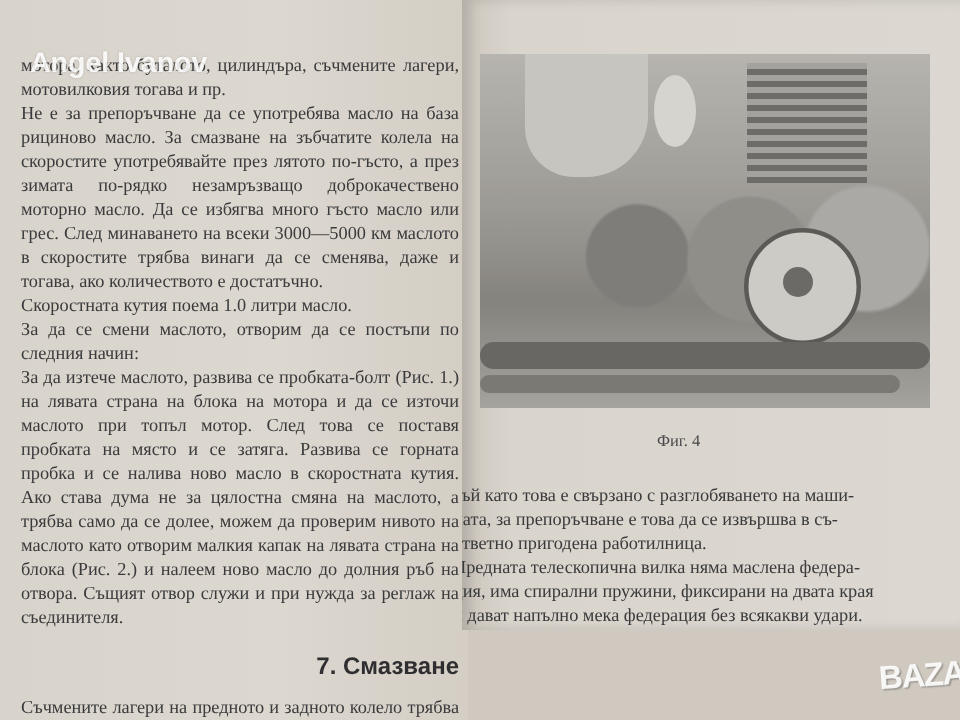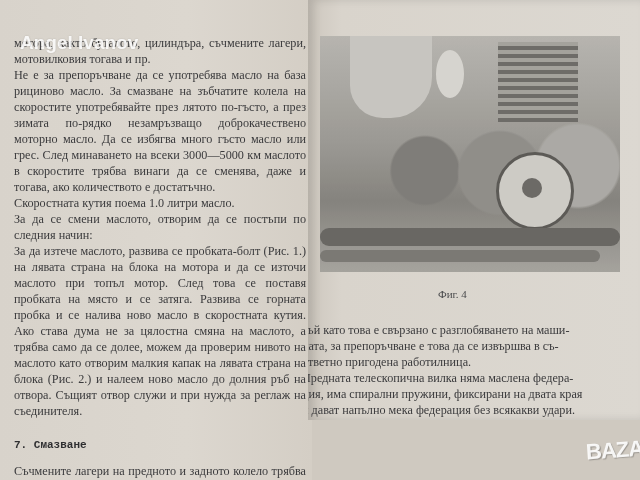--- a/index.html
+++ b/index.html
@@ -19,22 +19,22 @@
     overflow:hidden;
     box-shadow:inset 6px 0 8px rgba(0,0,0,0.12);
   }
   .col-left {
     position:absolute; left:14px; top:35px; width:292px;
     color:#3a3a3c; font-size:12.2px; line-height:16px;
     text-align:justify;
   }
   .col-left p { margin:0; text-indent:0; }
   .section-heading {
-    font-family:Liberation Mono, monospace; font-weight:bold;
-    font-size:11px; color:#2f2f31; 
+    font-family:Liberation Sans, sans-serif; font-weight:bold;
+    font-size:16px; color:#2f2f31; text-align:right;
     margin:18px 0 10px 0 !important;
   }
   .photo {
     position:absolute; left:12px; top:36px; width:300px; height:236px;
     background:
       radial-gradient(circle at 86% 55%, #a9a7a3 0 14%, transparent 15%),
       radial-gradient(circle at 60% 58%, #8f8d89 0 18%, transparent 19%),
       radial-gradient(circle at 35% 57%, #7f7d79 0 14%, transparent 15%),
       linear-gradient(180deg, #b4b2ad 0%, #9a9893 45%, #85837e 70%, #a3a19c 100%);
     filter:contrast(1.05);

